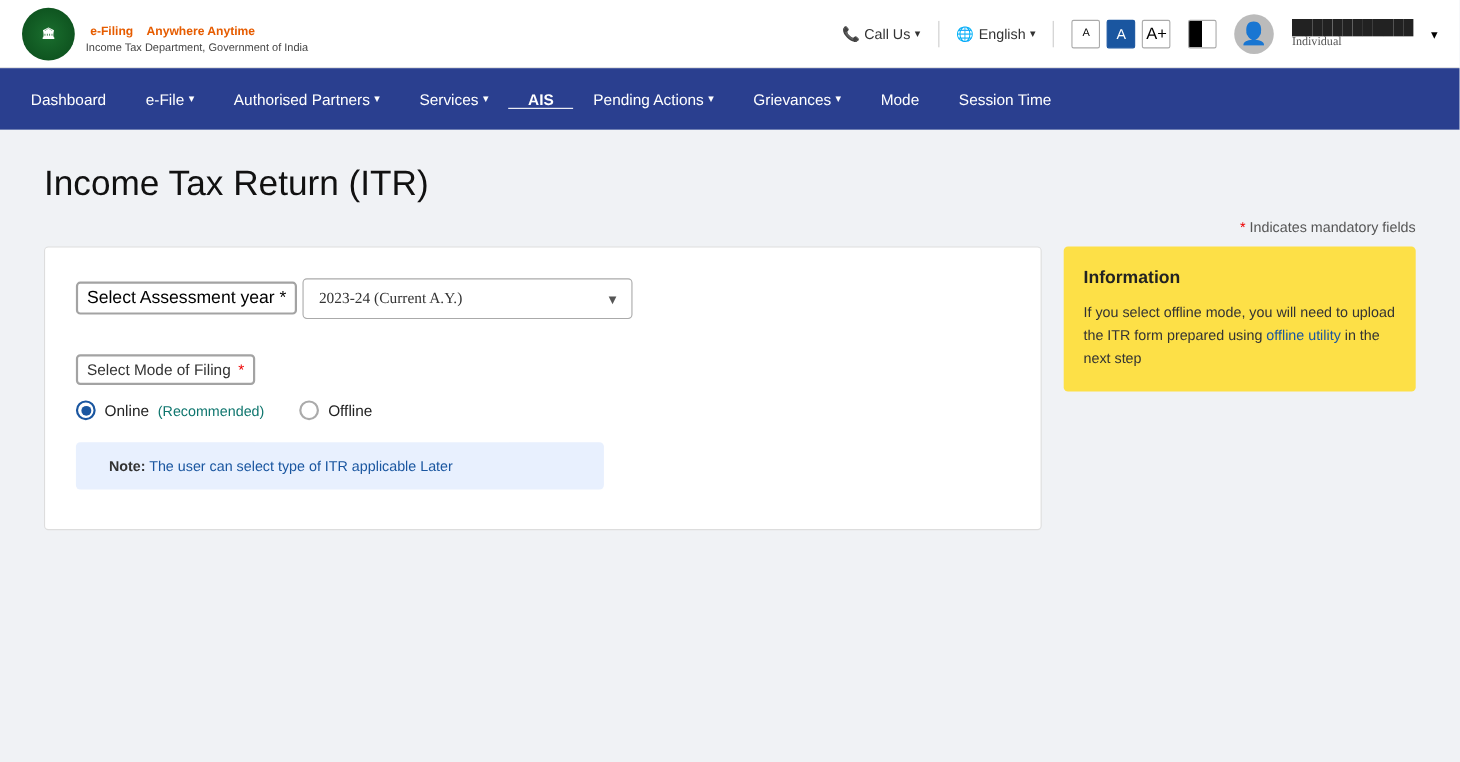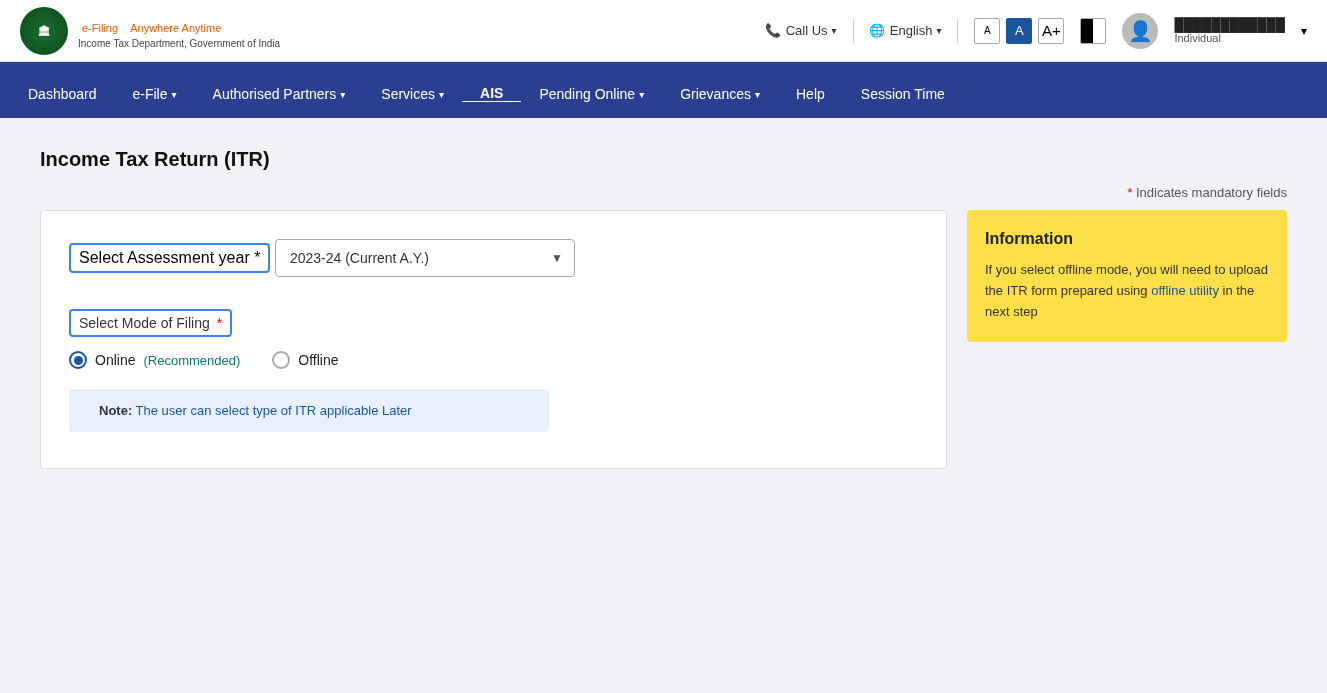--- a/index.html
+++ b/index.html
@@ -18,21 +18,21 @@
     .logo-area { display: flex; align-items: center; gap: 10px; }
     .logo-emblem {
       width: 48px; height: 48px;
       border-radius: 50%;
       background: radial-gradient(circle, #1a6e2e 0%, #0a4a1a 100%);
       display: flex; align-items: center; justify-content: center;
       font-size: 10px; color: #fff; font-weight: bold; text-align: center;
     }
     .logo-text { display: flex; flex-direction: column; }
     .logo-efiling { font-size: 22px; color: #1a56a0; font-weight: bold; }
-    .logo-efiling span { color: #e65c00; font-size: 11px; font-weight: normal; margin-left: 4px; }
+    .logo-efiling span { color: #e65c00; font-size: 11px; font-weight: bold; margin-left: 4px; }
     .logo-dept { font-size: 10px; color: #444; }
 
     .top-right { display: flex; align-items: center; gap: 16px; }
     .top-btn {
       display: flex; align-items: center; gap: 4px;
       font-size: 13px; color: #333; cursor: pointer;
       background: none; border: none;
     }
     .divider-v { width: 1px; height: 24px; background: #ccc; }
     .font-btns { display: flex; align-items: center; gap: 6px; }
@@ -43,29 +43,29 @@
     }
     .font-btn.active { background: #1a56a0; color: #fff; border-color: #1a56a0; }
     .contrast-btn {
       width: 26px; height: 26px; border: 1px solid #aaa;
       background: linear-gradient(90deg, #000 50%, #fff 50%);
       cursor: pointer; border-radius: 2px;
     }
     .avatar { width: 36px; height: 36px; border-radius: 50%; background: #ccc; }
     .user-info { font-size: 12px; color: #333; cursor: pointer; }
     .user-name { font-weight: bold; font-size: 13px; color: #222; }
-    .user-type { font-size: 11px; color: #555; }
+    .user-type { font-size: 11px; color: #555; font-family: Liberation Serif, serif; }
 
     
     .nav-bar {
       background: #2a3f8f;
       display: flex;
-      align-items: flex-end;
+      align-items: center;
       height: 56px;
-      padding: 16px 10px;
+      padding: 4px 10px;
     }
     .nav-item {
       display: flex; align-items: center; justify-content: center;
       padding: 0 18px;
       color: #fff;
       font-size: 14px;
       cursor: pointer;
       white-space: nowrap;
       position: relative;
       gap: 4px;
@@ -77,22 +77,22 @@
     }
     .nav-chevron { font-size: 10px; }
 
     
     .main-content {
       padding: 30px 40px;
       background: #f0f2f5;
       min-height: calc(693px - 62px - 56px);
     }
     .page-title {
-      font-size: 20px;
-      font-weight: bold;
+      font-size: 32px;
+      font-weight: normal;
       color: #111;
       margin-bottom: 14px;
     }
     .mandatory-note {
       text-align: right;
       font-size: 13px;
       color: #555;
       margin-bottom: 10px;
     }
     .mandatory-note .asterisk { color: #e00; }
@@ -111,21 +111,21 @@
     }
 
     .field-label {
       font-size: 14px;
       color: #333;
       margin-bottom: 10px;
       font-weight: 500;
     }
     .field-label .req { color: #e00; margin-left: 3px; }
     .field-label-highlighted {
-      border: 2px solid #3b82f6;
+      border: 2px solid #a3a3a3;
       border-radius: 4px;
       padding: 4px 8px;
       display: inline-block;
       margin-bottom: 10px;
     }
 
     .year-select-wrap {
       position: relative;
       display: inline-block;
       width: 300px;
@@ -134,20 +134,21 @@
     .year-select {
       width: 100%;
       padding: 10px 36px 10px 14px;
       border: 1px solid #aaa;
       border-radius: 4px;
       font-size: 14px;
       color: #333;
       appearance: none;
       background: #fff;
       cursor: pointer;
+      font-family: Liberation Serif, serif;
     }
     .year-select-arrow {
       position: absolute;
       right: 12px; top: 50%;
       transform: translateY(-50%);
       pointer-events: none;
       font-size: 12px; color: #555;
     }
 
     .mode-section { margin-top: 8px; }
@@ -250,29 +251,29 @@
     <span class="nav-chevron">▾</span>
   </a>
   <a class="nav-item">
     <span>Services</span>
     <span class="nav-chevron">▾</span>
   </a>
   <a class="nav-item active">
     <span>AIS</span>
   </a>
   <a class="nav-item">
-    <span>Pending Online</span>
+    <span>Pending Actions</span>
     <span class="nav-chevron">▾</span>
   </a>
   <a class="nav-item">
     <span>Grievances</span>
     <span class="nav-chevron">▾</span>
   </a>
   <a class="nav-item">
-    <span>Help</span>
+    <span>Mode</span>
   </a>
   <a class="nav-item">
     <span>Session Time</span>
   </a>
 </nav>
 
 <div class="main-content">
   <h1 class="page-title">Income Tax Return (ITR)</h1>
 
   <div class="mandatory-note">

